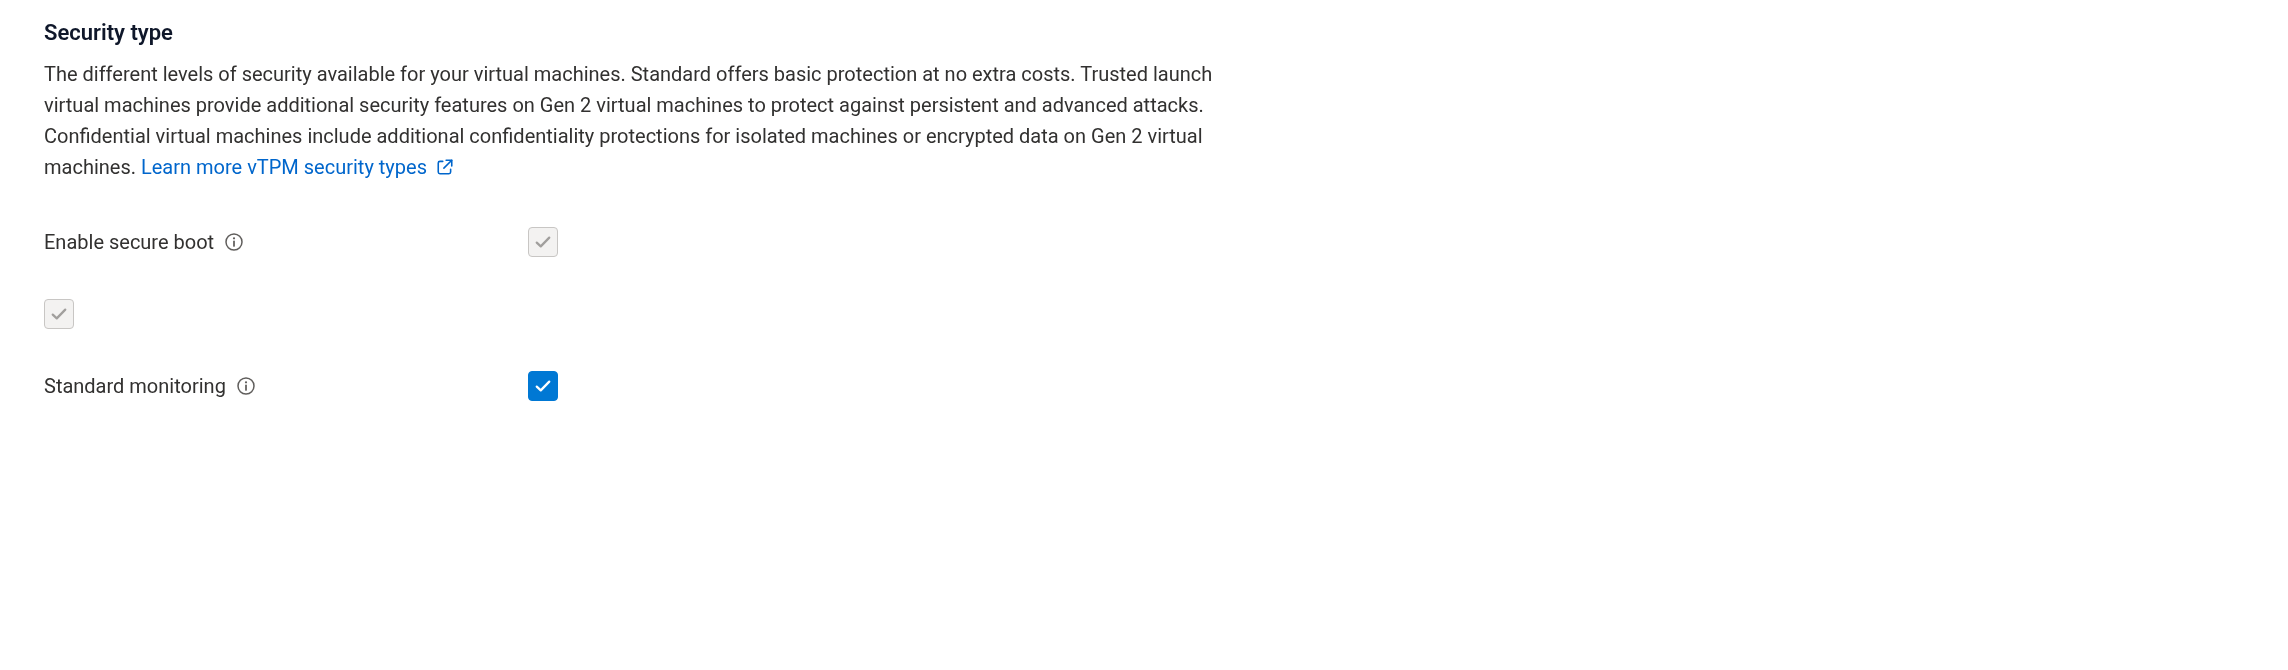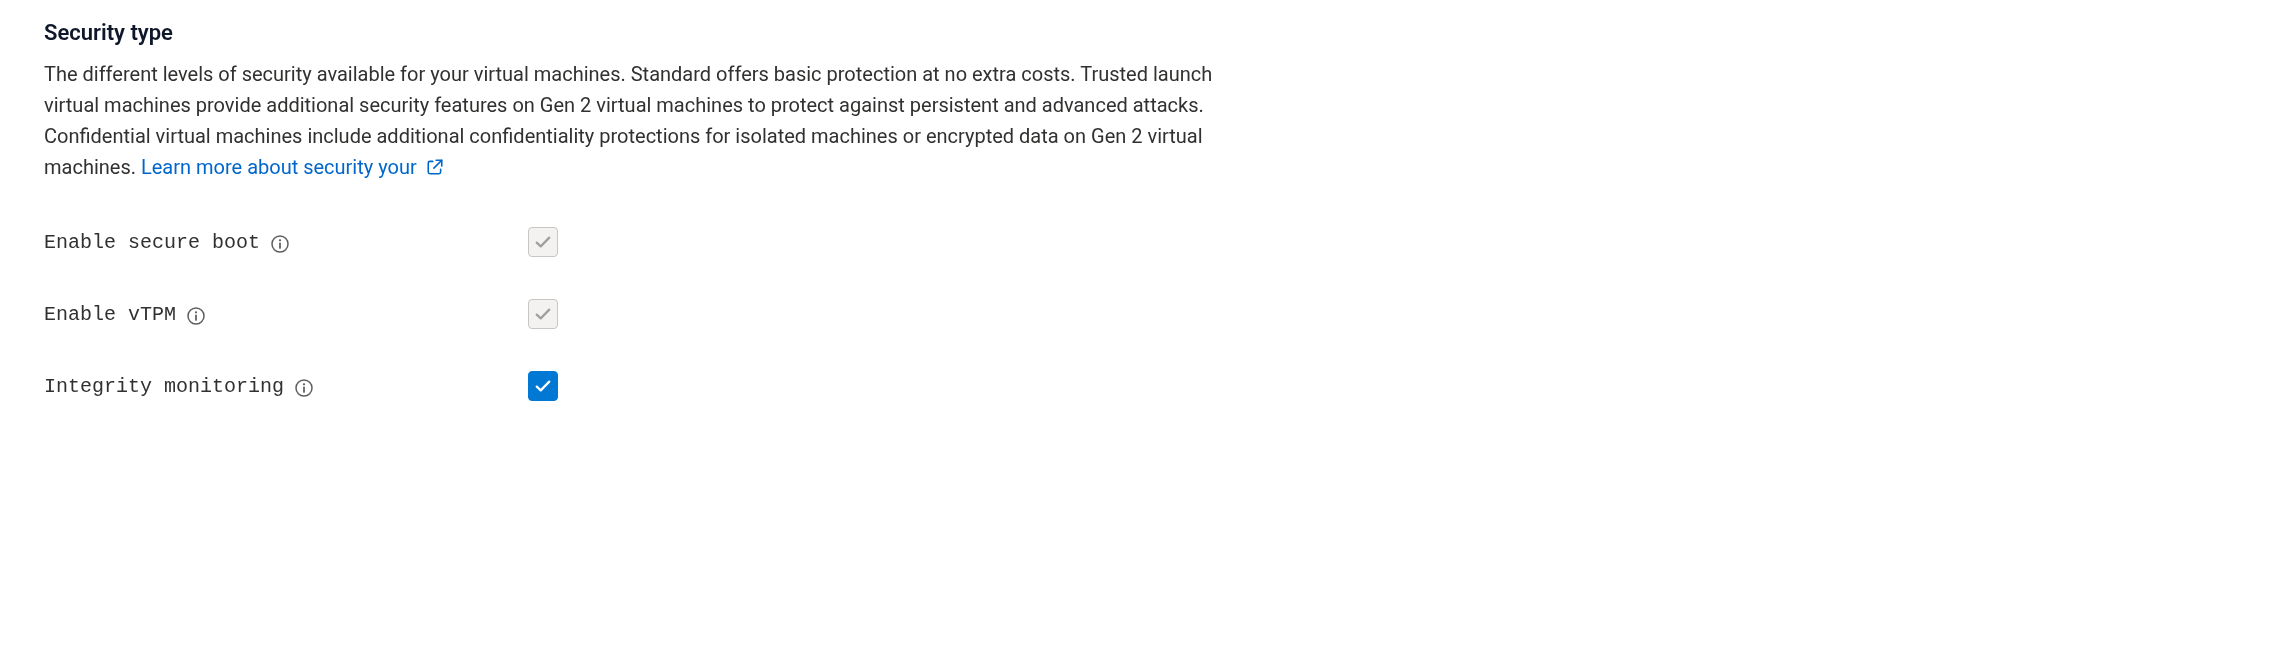--- a/index.html
+++ b/index.html
@@ -43,24 +43,23 @@
     .field-row {
       display: flex;
       align-items: center;
       margin-bottom: 42px;
     }
     .field-row:last-child {
       margin-bottom: 0;
     }
     .field-label-wrap {
       display: flex;
-      align-items: flex-end;
+      align-items: center;
       width: 484px;
       flex-shrink: 0;
-      font-family: Liberation Mono, monospace;
     }
     .field-label {
       font-size: 20px;
       color: #323130;
     }
     .info-icon {
       display: inline-flex;
       align-items: center;
       justify-content: center;
       margin-left: 10px;
@@ -101,21 +100,21 @@
     }
   </style>
 </head>
 <body>
 
 <h2 class="section-heading">Security type</h2>
 
 <p class="description">
   <span>The different levels of security available for your virtual machines. Standard offers basic protection at no extra costs. Trusted launch virtual machines provide additional security features on Gen 2 virtual machines to protect against persistent and advanced attacks. Confidential virtual machines include additional confidentiality protections for isolated machines or encrypted data on Gen 2 virtual machines. </span>
   <a class="link">
-    <span>Learn more about security your</span>
+    <span>Learn more vTPM security types</span>
     <span class="ext-icon">
       <svg viewBox="0 0 16 16" fill="none">
         <path d="M6 3H3.5C2.67 3 2 3.67 2 4.5v8C2 13.33 2.67 14 3.5 14h8c.83 0 1.5-.67 1.5-1.5V10" stroke="#0066cc" stroke-width="1.4" stroke-linecap="round"></path>
         <path d="M9 2h5v5" stroke="#0066cc" stroke-width="1.4" stroke-linecap="round" stroke-linejoin="round"></path>
         <path d="M14 2L7 9" stroke="#0066cc" stroke-width="1.4" stroke-linecap="round"></path>
       </svg>
     </span>
   </a>
 </p>
 
@@ -131,40 +130,30 @@
     </span>
   </div>
   <div class="checkbox disabled">
     <svg viewBox="0 0 16 16" fill="none">
       <path d="M3 8.5L6.2 11.5L13 4.5" stroke="#a19f9d" stroke-width="1.8" stroke-linecap="round" stroke-linejoin="round"></path>
     </svg>
   </div>
 </div>
 
 <div class="field-row">
-  <div class="field-label-wrap">
-    <span class="field-label">Enable vTPM</span>
-    <span class="info-icon">
-      <svg viewBox="0 0 16 16" fill="none">
-        <circle cx="8" cy="8" r="6.4" stroke="#605e5c" stroke-width="1.2"></circle>
-        <circle cx="8" cy="5" r="0.9" fill="#605e5c"></circle>
-        <rect x="7.3" y="6.8" width="1.4" height="5" rx="0.7" fill="#605e5c"></rect>
-      </svg>
-    </span>
-  </div>
   <div class="checkbox disabled">
     <svg viewBox="0 0 16 16" fill="none">
       <path d="M3 8.5L6.2 11.5L13 4.5" stroke="#a19f9d" stroke-width="1.8" stroke-linecap="round" stroke-linejoin="round"></path>
     </svg>
   </div>
 </div>
 
 <div class="field-row">
   <div class="field-label-wrap">
-    <span class="field-label">Integrity monitoring</span>
+    <span class="field-label">Standard monitoring</span>
     <span class="info-icon">
       <svg viewBox="0 0 16 16" fill="none">
         <circle cx="8" cy="8" r="6.4" stroke="#605e5c" stroke-width="1.2"></circle>
         <circle cx="8" cy="5" r="0.9" fill="#605e5c"></circle>
         <rect x="7.3" y="6.8" width="1.4" height="5" rx="0.7" fill="#605e5c"></rect>
       </svg>
     </span>
   </div>
   <div class="checkbox checked">
     <svg viewBox="0 0 16 16" fill="none">

